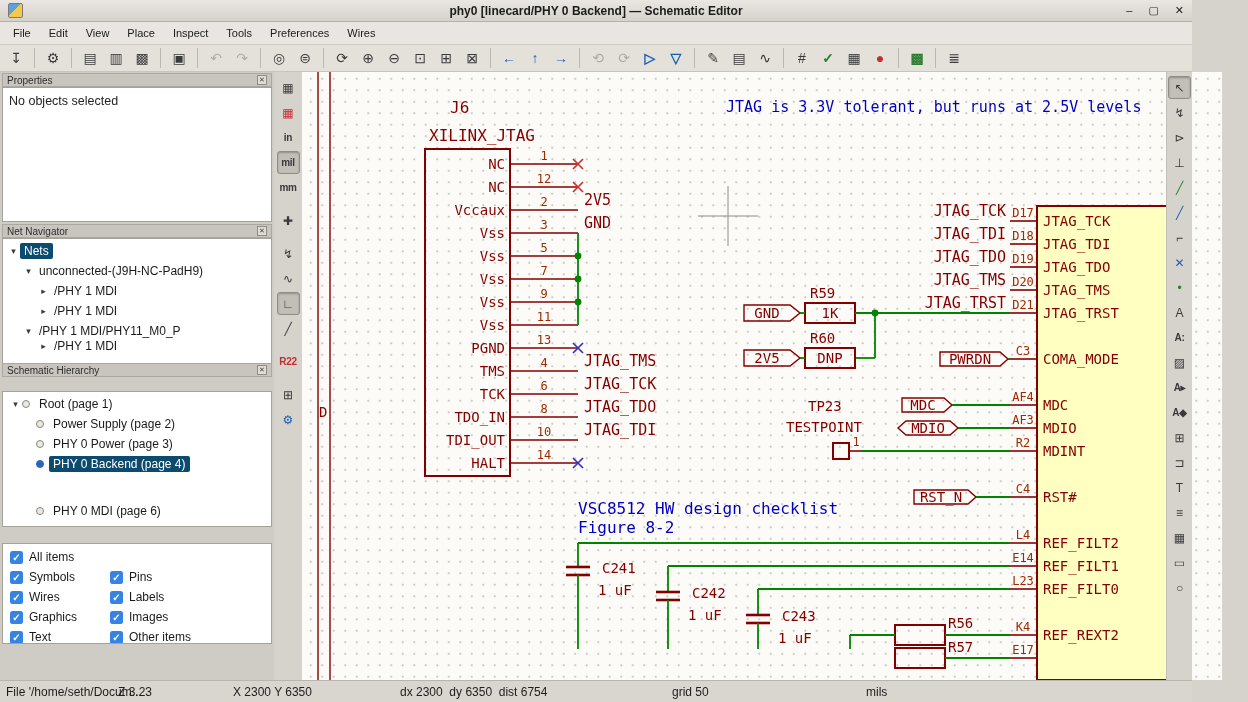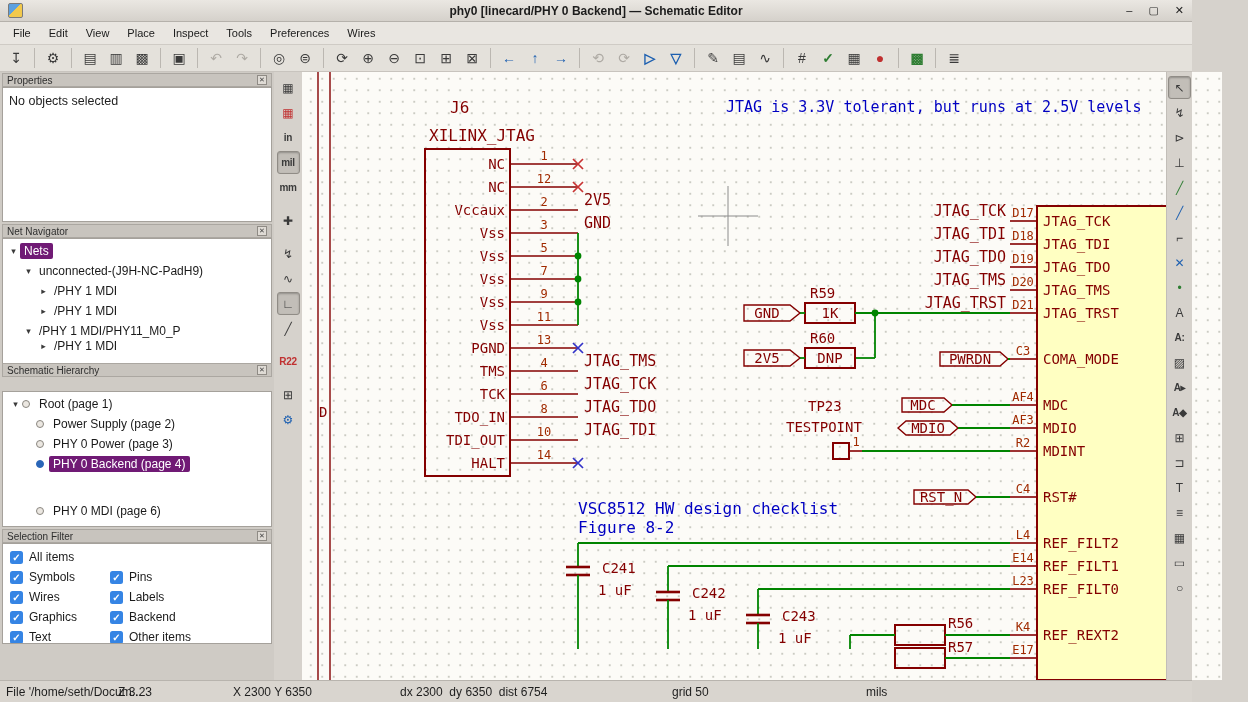--- a/index.html
+++ b/index.html
@@ -31,21 +31,21 @@
 .panel-x{margin-left:auto;width:10px;height:10px;border:1px solid #8F8B85;background:#DFDBD5;font-size:7px;line-height:8px;text-align:center;color:#444}
 .panel-body{position:absolute;left:2px;right:2px;background:#FFF;border:1px solid #A5A19B;overflow:hidden}
 .props-text{padding:6px;font-size:12.5px;color:#222}
 
 .tree{padding-top:2px}
 .tree-row{height:20px;display:flex;align-items:center;font-size:12px;color:#1A1A1A;white-space:nowrap}
 .tree-row .arrow{width:13px;font-size:9px;color:#3A3A3A;flex:none;text-align:center}
 .tree-row .arrow[data-arrow="open"]::before{content:"▾"}
 .tree-row .arrow[data-arrow="closed"]::before{content:"▸"}
 .tree-label{padding:1px 4px;border-radius:2px}
-.tree-row.selected .tree-label{background:#701a75;color:#fff}
+.tree-row.selected .tree-label{background:#0c4a6e;color:#fff}
 .tree-row.clipped{height:9px;overflow:hidden}
 .bullet{flex:none;width:8px;height:8px;border-radius:50%;border:1px solid #8A8680;background:#EBE7E1;margin-right:5px}
 .tree-row.selected .bullet{background:#2A66B8;border-color:#2A66B8}
 
 .filter-grid{display:grid;grid-template-columns:100px 1fr;padding:6px 7px;row-gap:6px;font-size:12px}
 .chk{display:flex;align-items:center;gap:6px;color:#1A1A1A;white-space:nowrap}
 .chk .box{width:13px;height:13px;border-radius:2.5px;background:#3584E4;flex:none;position:relative}
 .chk .box::after{content:"✓";position:absolute;inset:0;color:#fff;font-size:10px;line-height:13px;text-align:center;font-weight:bold}
 
 .vtoolbar{position:absolute;top:0;bottom:0;background:#D6D2CC;display:flex;flex-direction:column;align-items:center;padding-top:3px}
@@ -367,24 +367,20 @@
             </div>
 
             <div class="tree-row clipped" style="padding-left: 20px; flex-direction: column;">
               <span class="arrow"></span>
               <span class="bullet"></span>
               <span class="tree-label">PHY 1 Backend (page 7)</span>
             </div>
           </div>
       </div>
 
-      <div class="panel-header" style="top:457px">
-        <span>Selection Filter</span>
-        <span class="panel-x">✕</span>
-      </div>
       <div class="panel-body" style="top:471px;height:101px">
         <div class="filter-grid">
           <label class="chk" style="grid-column:1 / span 2">
             <span class="box"></span>
             <span>All items</span>
           </label>
           <div style="display:contents">
             
           
               <label class="chk">
@@ -407,21 +403,21 @@
                 <span>Labels</span>
               </label>
             
               <label class="chk">
                 <span class="box"></span>
                 <span>Graphics</span>
               </label>
             
               <label class="chk">
                 <span class="box"></span>
-                <span>Backend</span>
+                <span>Images</span>
               </label>
             
               <label class="chk">
                 <span class="box"></span>
                 <span>Text</span>
               </label>
             
               <label class="chk">
                 <span class="box"></span>
                 <span>Other items</span>

